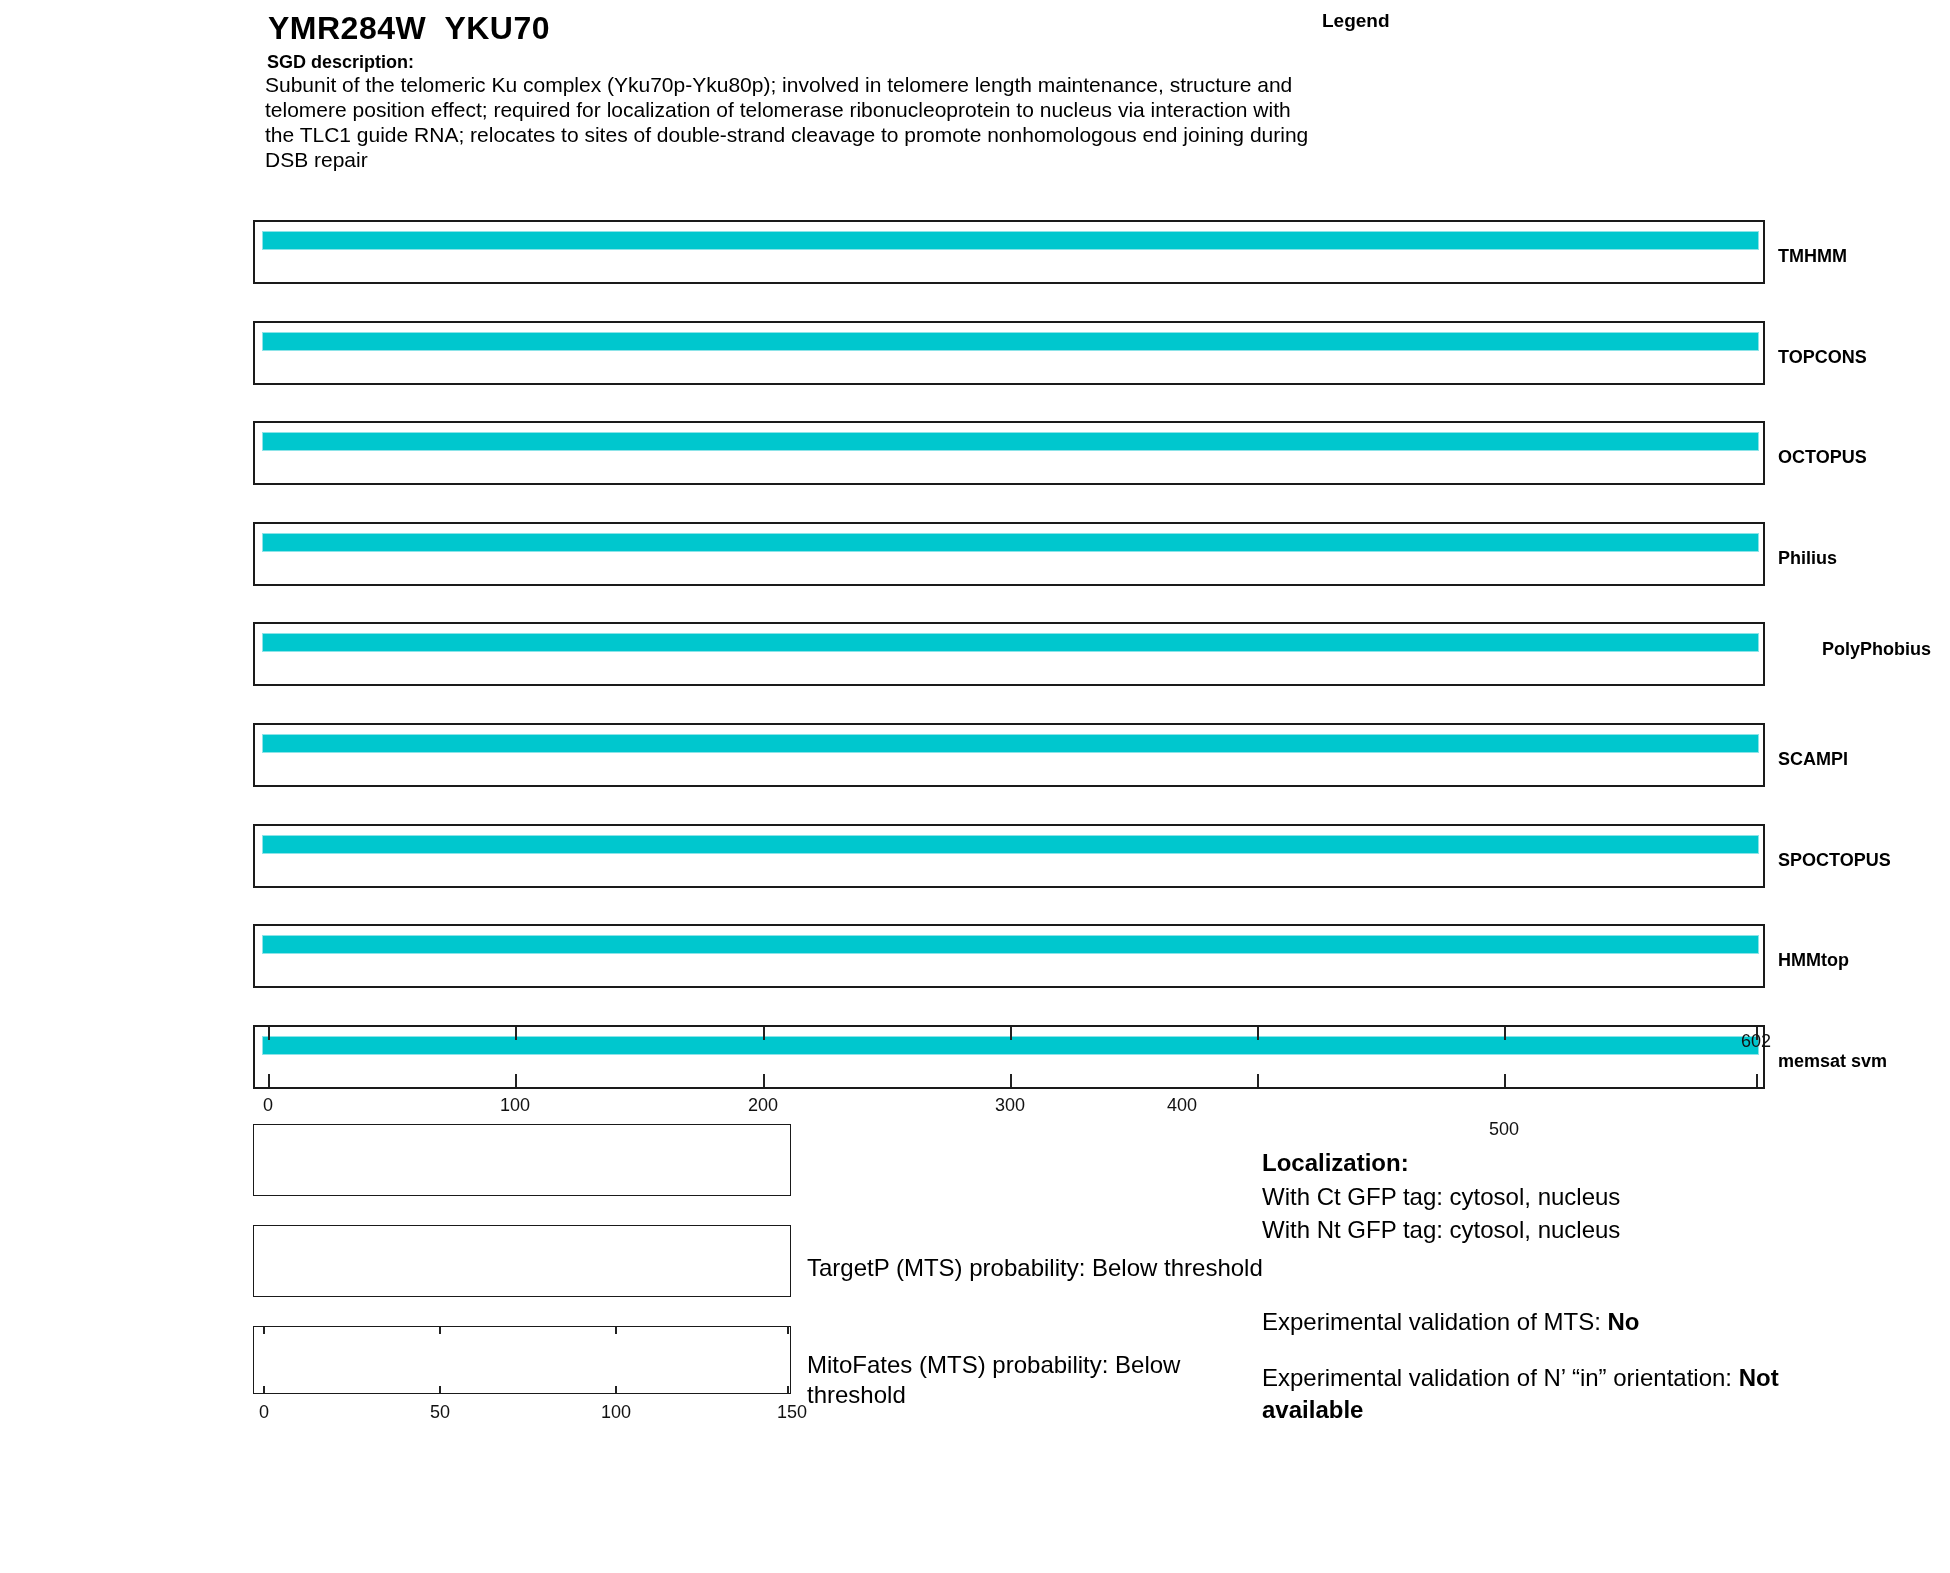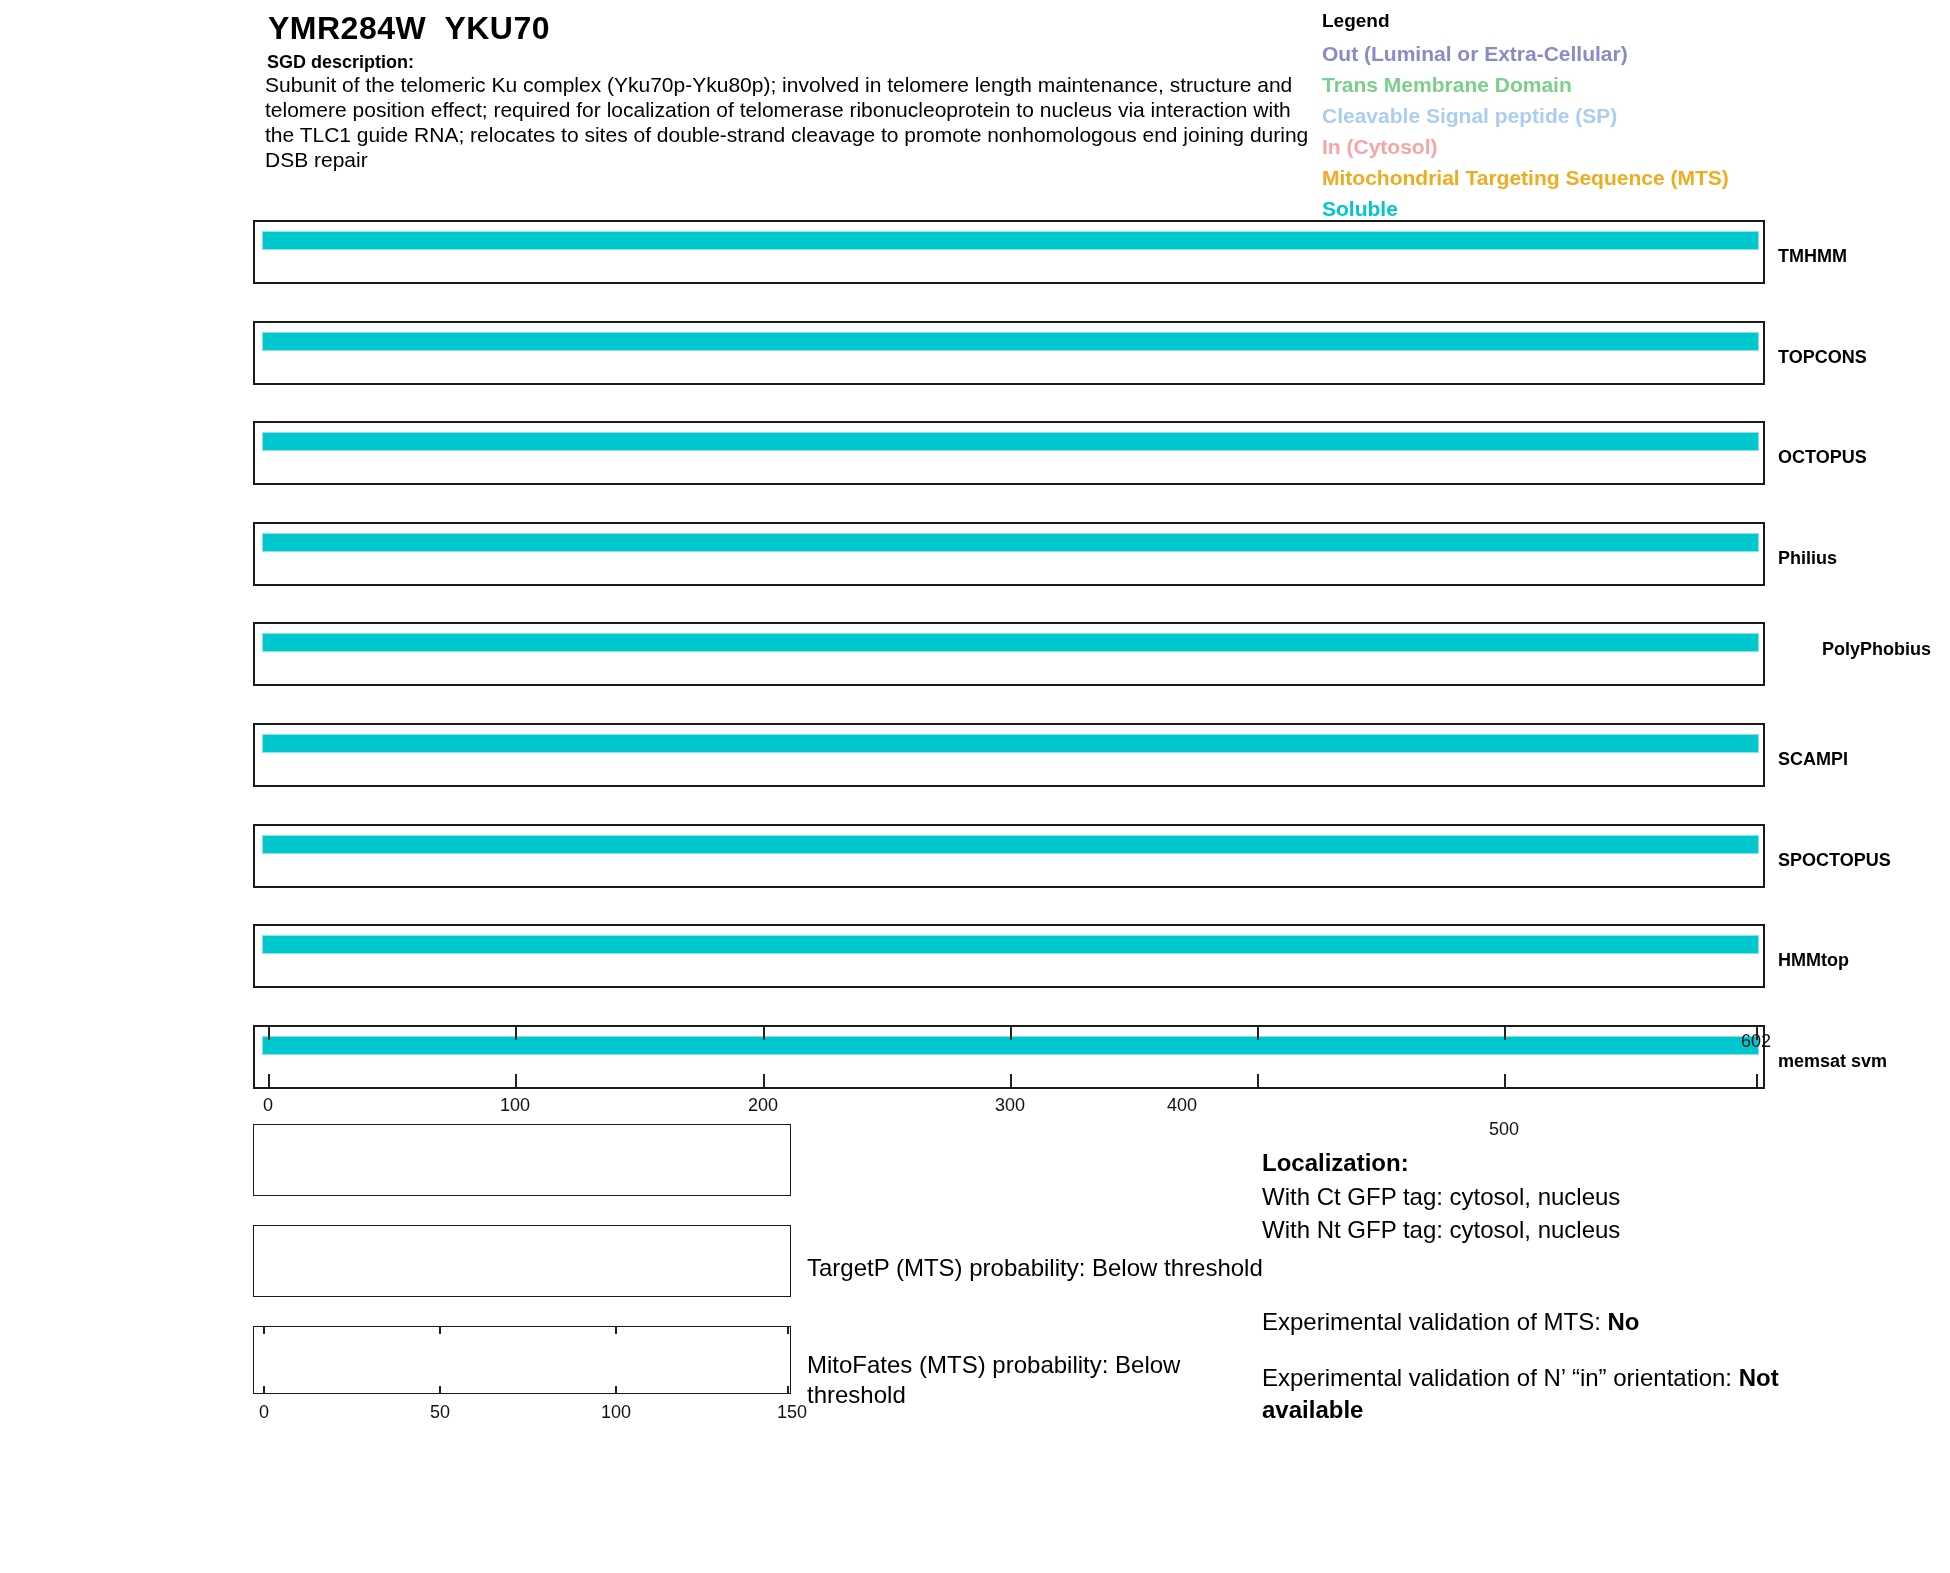--- a/index.html
+++ b/index.html
@@ -36,28 +36,20 @@
 </head>
 <body>
 
 <div class="canvas">
 
   <div class="abs title">YMR284W  YKU70</div>
   <div class="abs sgd-label">SGD description:</div>
   <div class="abs description">Subunit of the telomeric Ku complex (Yku70p-Yku80p); involved in telomere length maintenance, structure and telomere position effect; required for localization of telomerase ribonucleoprotein to nucleus via interaction with the TLC1 guide RNA; relocates to sites of double-strand cleavage to promote nonhomologous end joining during DSB repair</div>
 
   <div class="abs legend-title">Legend</div>
-  <div id="legend-entries">
-      <div class="legend-entry" style="color: rgb(138, 138, 198); top: 0px;">Out (Luminal or Extra-Cellular)</div>
-      <div class="legend-entry" style="color: rgb(124, 206, 140); top: 31px;">Trans Membrane Domain</div>
-      <div class="legend-entry" style="color: rgb(171, 205, 241); top: 62px;">Cleavable Signal peptide (SP)</div>
-      <div class="legend-entry" style="color: rgb(244, 166, 166); top: 93px;">In (Cytosol)</div>
-      <div class="legend-entry" style="color: rgb(239, 172, 30); top: 124px;">Mitochondrial Targeting Sequence (MTS)</div>
-      <div class="legend-entry" style="color: rgb(0, 199, 206); top: 155px;">Soluble</div>
-    </div>
 
   <div id="tracks">
       <div>
     <div class="track-box" style="top: 220px;">
       <div class="track-bar" style="background: rgb(0, 199, 206);"></div>
     </div>
     <div class="track-label" style="top: 245px;">TMHMM</div>
   </div>
       <div>
     <div class="track-box" style="top: 321px;">

